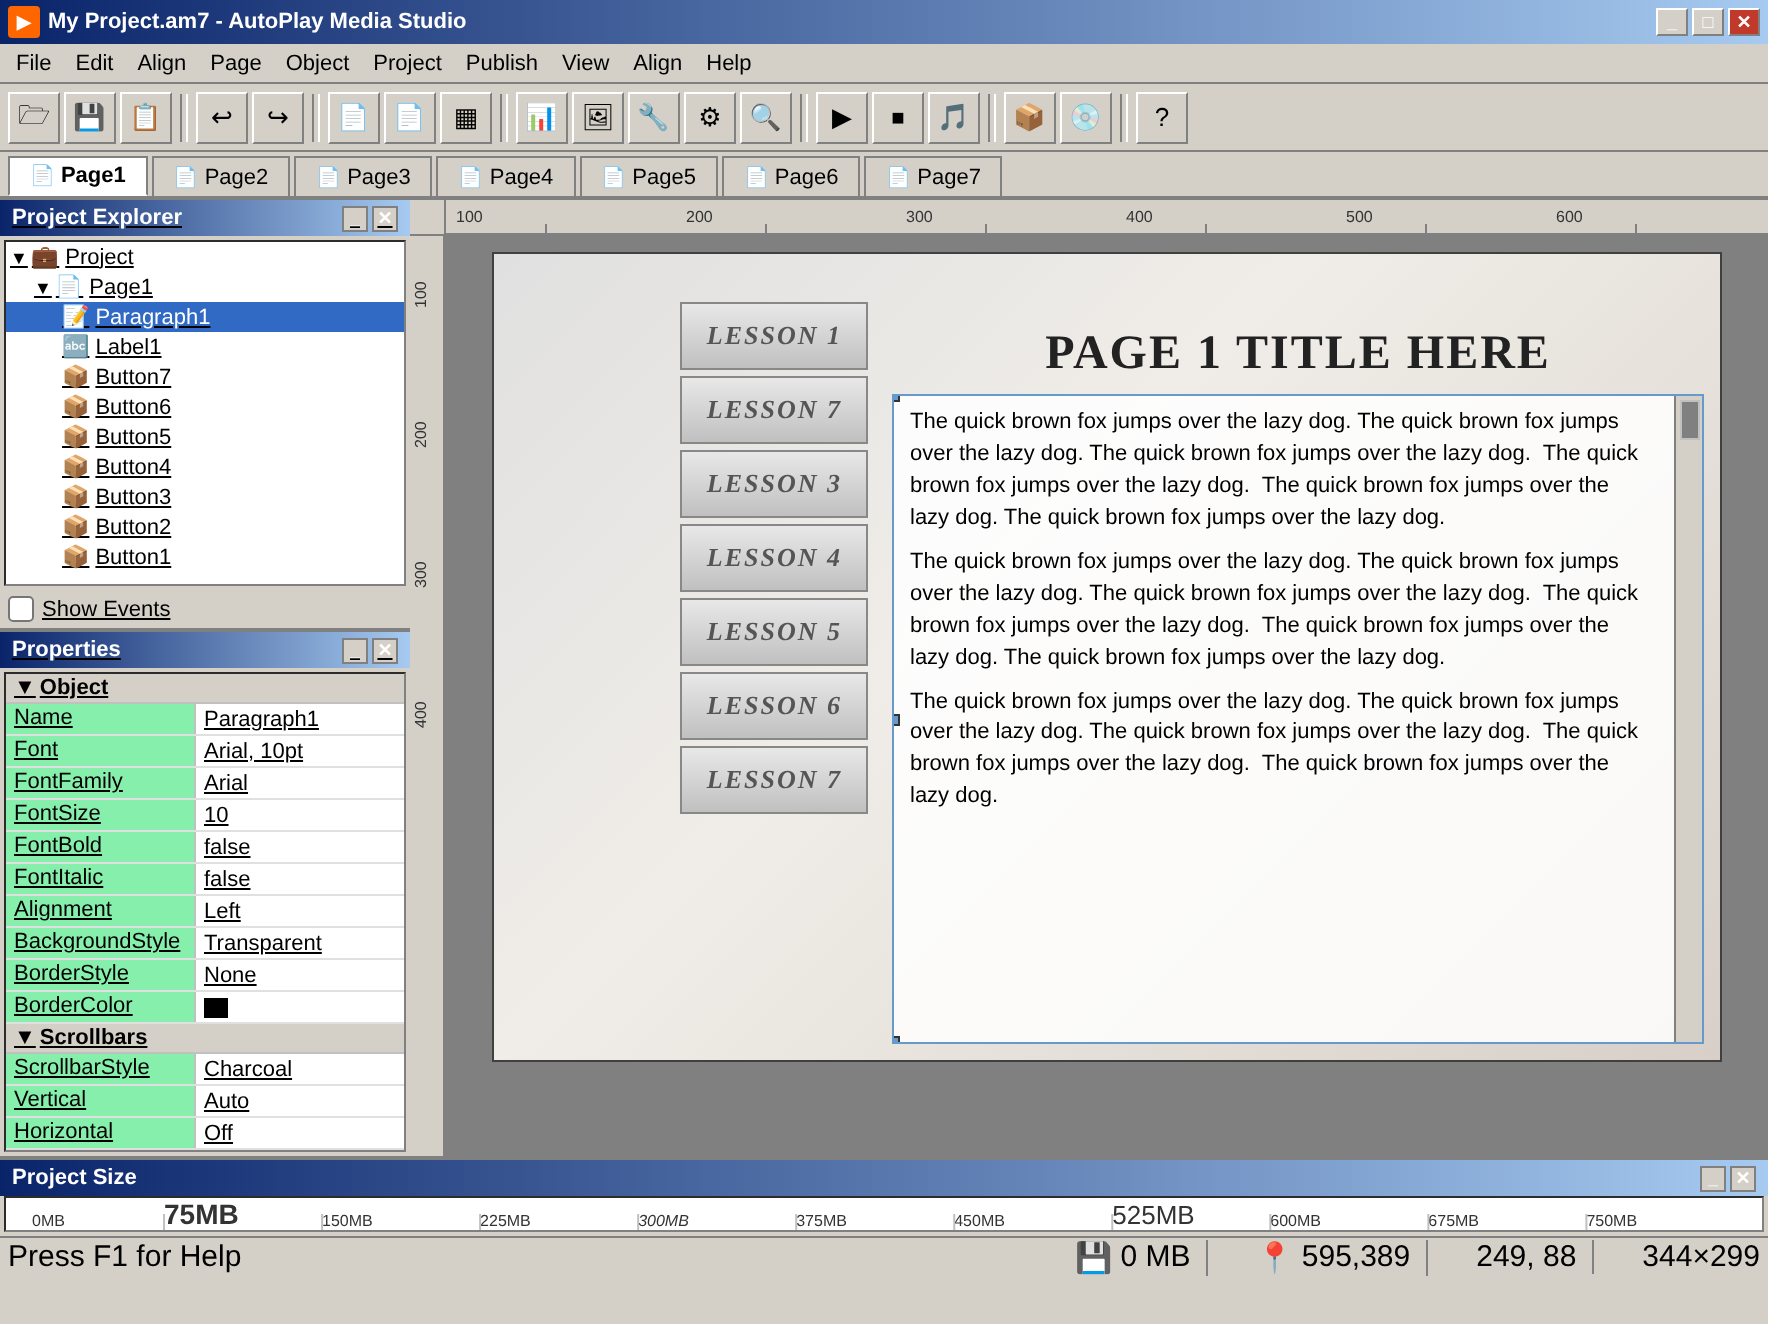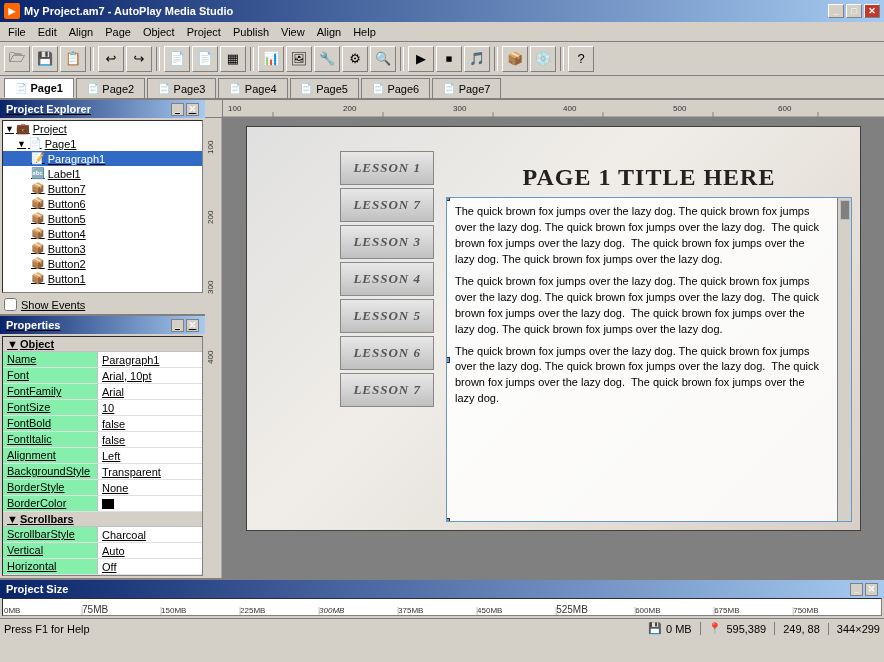--- a/index.html
+++ b/index.html
@@ -38,21 +38,21 @@
     .show-events { display: flex; align-items: center; gap: 4px; padding: 3px 4px; font-size: 11px; cursor: pointer; }
     .prop-table { background: white; overflow-y: auto; border: 1px inset #808080; margin: 2px; flex: 1; }
     .prop-section { background: #d4d0c8; padding: 1px 4px; font-weight: bold; font-size: 11px; border-bottom: 1px solid #c0c0c0; cursor: pointer; display: flex; align-items: center; gap: 2px; }
     .prop-row { display: flex; border-bottom: 1px solid #e0e0e0; min-height: 16px; }
     .prop-name { width: 95px; min-width: 95px; padding: 1px 4px; font-size: 11px; background: #86efac; border-right: 1px solid #c0c0c0; overflow: hidden; }
     .prop-value { flex: 1; padding: 1px 4px; font-size: 11px; overflow: hidden; display: flex; align-items: center; gap: 2px; }
     .color-swatch { width: 12px; height: 10px; border: 1px solid #000; display: inline-block; }
     .lesson-btn { background: linear-gradient(to bottom, #e8e8e8, #c0c0c0); border: 1px solid #888; padding: 8px 12px; text-align: center; font-style: italic; font-weight: bold; font-size: 13px; color: #555; cursor: pointer; letter-spacing: 1px; }
 
     
-    .status-bar { background: #d4d0c8; height: 20px; display: flex; align-items: center; border-top: 1px solid #808080; font-size: 11px; padding: 0 4px; gap: 8px; }
+    .status-bar { background: #d4d0c8; height: 20px; display: flex; align-items: center; border-top: 1px solid #808080; font-size: 15px; padding: 0 4px; gap: 24px; }
     .status-section { display: flex; align-items: center; gap: 4px; border-right: 1px solid #808080; padding-right: 8px; }
     .project-size-title { background: linear-gradient(to right, #0a246a, #a6caf0); color: white; padding: 2px 6px; font-size: 11px; font-weight: bold; display: flex; justify-content: space-between; align-items: center; height: 18px; }
 
     .left-panels { display: flex; flex-direction: column; width: 205px; min-width: 205px; text-decoration: underline; }
   </style>
 </head>
 <body>
 
 <div class="title-bar">
   <div class="title-bar-left">
@@ -379,28 +379,28 @@
   <div class="project-size-title">
     <span>Project Size</span>
     <div class="panel-title-btns">
       <div class="panel-title-btn">_</div>
       <div class="panel-title-btn">✕</div>
     </div>
   </div>
   <div style="background:white; margin:0 2px 2px; border:1px inset #808080; height:18px; position:relative; overflow:hidden;">
 
     <div style="position:absolute;top:0;left:0;right:0;bottom:0;display:flex;align-items:flex-end;">
-      <span style="position:absolute;left:1px;font-size:8px;color:#333;text-align:right;">0MB</span>
-      <span style="position:absolute;left:9%;font-size:10px;color:#333;">75MB</span>
+      <span style="position:absolute;left:13px;font-size:8px;color:#333;text-align:right;">0MB</span>
+      <span style="position:absolute;left:9%;font-size:14px;color:#333;font-weight:bold;">75MB</span>
       <span style="position:absolute;left:18%;font-size:8px;color:#333;">150MB</span>
       <span style="position:absolute;left:27%;font-size:8px;color:#333;">225MB</span>
       <span style="position:absolute;left:36%;font-size:8px;color:#333;font-style:italic;">300MB</span>
       <span style="position:absolute;left:45%;font-size:8px;color:#333;">375MB</span>
       <span style="position:absolute;left:54%;font-size:8px;color:#333;">450MB</span>
-      <span style="position:absolute;left:63%;font-size:10px;color:#333;margin-top:28px;">525MB</span>
+      <span style="position:absolute;left:63%;font-size:13px;color:#333;margin-top:28px;">525MB</span>
       <span style="position:absolute;left:72%;font-size:8px;color:#333;">600MB</span>
       <span style="position:absolute;left:81%;font-size:8px;color:#333;">675MB</span>
       <span style="position:absolute;left:90%;font-size:8px;color:#333;">750MB</span>
     </div>
 
     <svg width="100%" height="18" style="position:absolute;top:0;left:0;">
       <line x1="9%" y1="8" x2="9%" y2="18" stroke="#c0c0c0"></line>
       <line x1="18%" y1="8" x2="18%" y2="18" stroke="#c0c0c0"></line>
       <line x1="27%" y1="8" x2="27%" y2="18" stroke="#c0c0c0"></line>
       <line x1="36%" y1="8" x2="36%" y2="18" stroke="#c0c0c0"></line>

